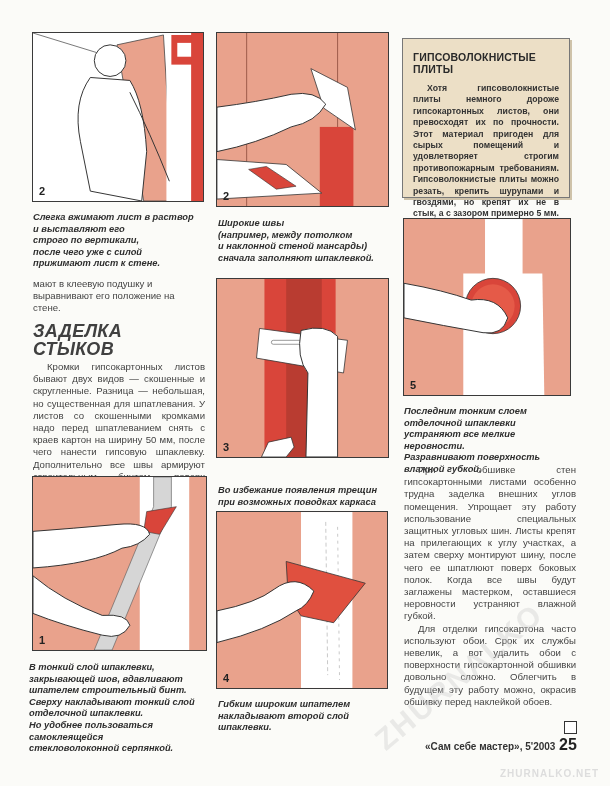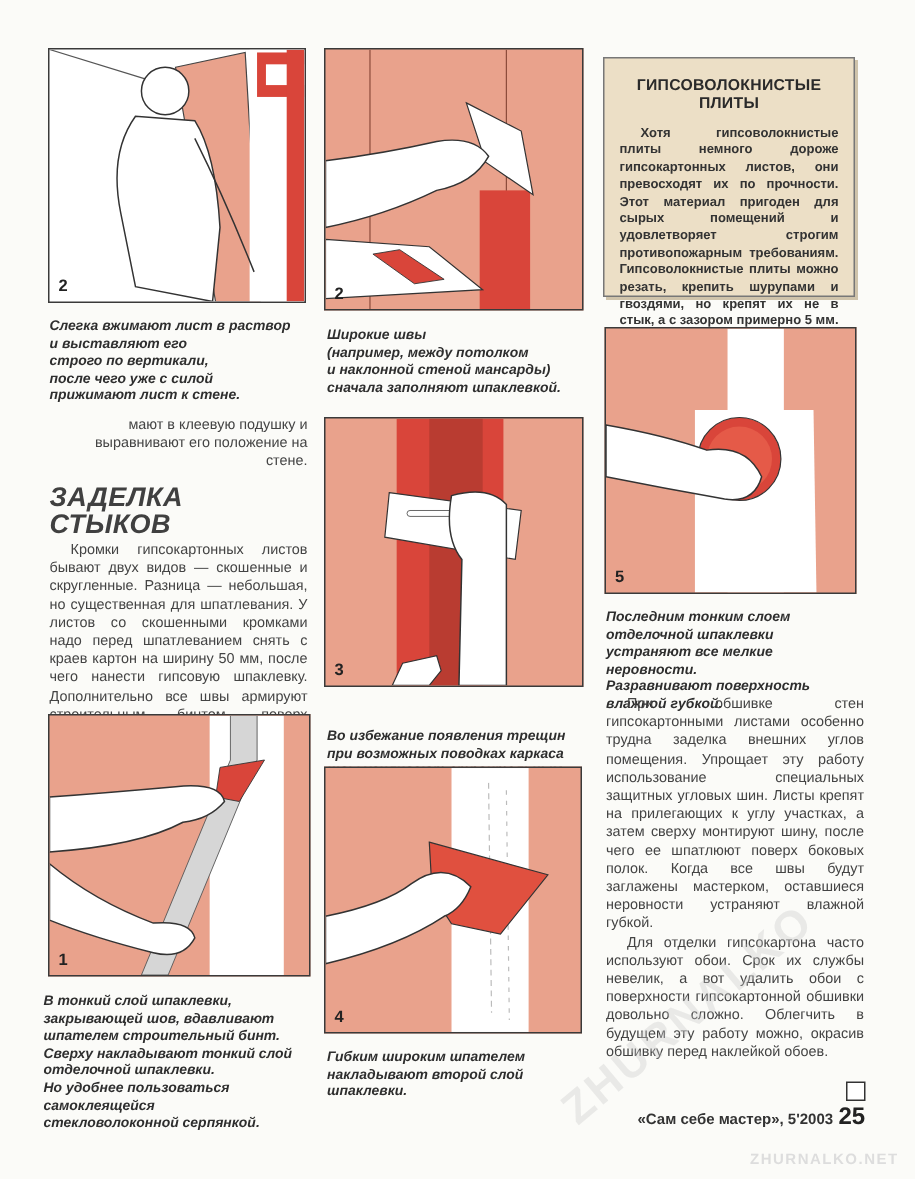--- a/index.html
+++ b/index.html
@@ -11,21 +11,21 @@
   .fig-num { position: absolute; left: 6px; bottom: 4px; font-family: "Liberation Sans", sans-serif; font-weight: bold; font-size: 11px; color: #222; }
 
   .caption { position: absolute; font-family: "Liberation Sans", sans-serif; font-style: italic; font-weight: bold; font-size: 9.3px; line-height: 11.6px; color: #2e2e2e; white-space: pre-line; }
 
   .body-text { position: absolute; font-family: "Liberation Sans", sans-serif; font-size: 9.6px; line-height: 12.2px; color: #444; text-align: justify; }
   .body-text p { text-indent: 14px; }
 
   .heading { position: absolute; font-family: "Liberation Sans", sans-serif; font-weight: bold; font-style: italic; font-size: 18px; line-height: 18px; color: #404040; white-space: pre-line; letter-spacing: 0.3px; }
 
   .sidebar-box { position: absolute; left: 402px; top: 38px; width: 168px; height: 160px; background: #ecdfc6; border: 1px solid #777; padding: 8px 10px; box-shadow: 2px 2px 0 #cfc3aa; }
-  .sidebar-title { font-weight: bold; font-size: 10.5px; text-align: center; margin: 4px 0 8px 0; color: #2a2a2a; letter-spacing: 0.2px; }
+  .sidebar-title { font-weight: bold; font-size: 10.5px; text-align: left; margin: 4px 0 8px 0; color: #2a2a2a; letter-spacing: 0.2px; }
   .sidebar-body { font-weight: bold; font-size: 8.7px; line-height: 11.4px; color: #333; text-align: justify; text-indent: 14px; }
 
   .footer { position: absolute; left: 425px; top: 741px; font-size: 10px; font-weight: bold; color: #333; text-align: center; }
   .page-num { position: absolute; left: 559px; top: 736px; font-size: 16px; font-weight: bold; color: #222; }
   .end-mark { position: absolute; left: 564px; top: 721px; width: 13px; height: 13px; border: 1.5px solid #333; background: #fff; }
   .watermark { position: absolute; left: 500px; top: 768px; font-size: 10px; color: #ddd; letter-spacing: 1px; font-weight: bold; }
   .watermark-diag { position: absolute; left: 355px; top: 660px; font-size: 30px; font-weight: bold; color: rgba(200,200,200,0.35); transform: rotate(-40deg); letter-spacing: 2px; }
 </style>
 </head>
 <body>
@@ -65,21 +65,21 @@
 <div class="caption" style="left:218px;top:218px;width:180px;">Широкие швы
 (например, между потолком
 и наклонной стеной мансарды)
 сначала заполняют шпаклевкой.</div>
 
 <div class="sidebar-box">
   <div class="sidebar-title">ГИПСОВОЛОКНИСТЫЕ ПЛИТЫ</div>
   <div class="sidebar-body">Хотя гипсоволокнистые плиты немного дороже гипсокартонных листов, они превосходят их по прочности. Этот материал пригоден для сырых помещений и удовлетворяет строгим противопожарным требованиям. Гипсоволокнистые плиты можно резать, крепить шурупами и гвоздями, но крепят их не в стык, а с зазором примерно 5 мм.</div>
 </div>
 
-<div class="body-text" style="left:33px;top:278px;width:172px;text-align:right;">мают в клеевую подушку и выравнивают его положение на стене.</div>
+<div class="body-text" style="left:33px;top:278px;width:172px;text-align:left;">мают в клеевую подушку и выравнивают его положение на стене.</div>
 <div class="heading" style="left:33px;top:322px;width:172px;">ЗАДЕЛКА
 СТЫКОВ</div>
 <div class="body-text" style="left:33px;top:361px;width:172px;">
   <p>Кромки гипсокартонных листов бывают двух видов — скошенные и скругленные. Разница — небольшая, но существенная для шпатлевания. У листов со скошенными кромками надо перед шпатлеванием снять с краев картон на ширину 50 мм, после чего нанести гипсовую шпаклевку. Дополнительно все швы армируют строительным бинтом, поверх которого наносят тонкий слой шпаклевки.</p>
 </div>
 
 <div class="fig" style="left:216px;top:278px;width:173px;height:180px;">
   <svg viewBox="0 0 173 180">
     <rect x="48" y="0" width="72" height="180" fill="#d9453a"></rect>
     <rect x="70" y="0" width="36" height="180" fill="#b03a30" opacity="0.8"></rect>

